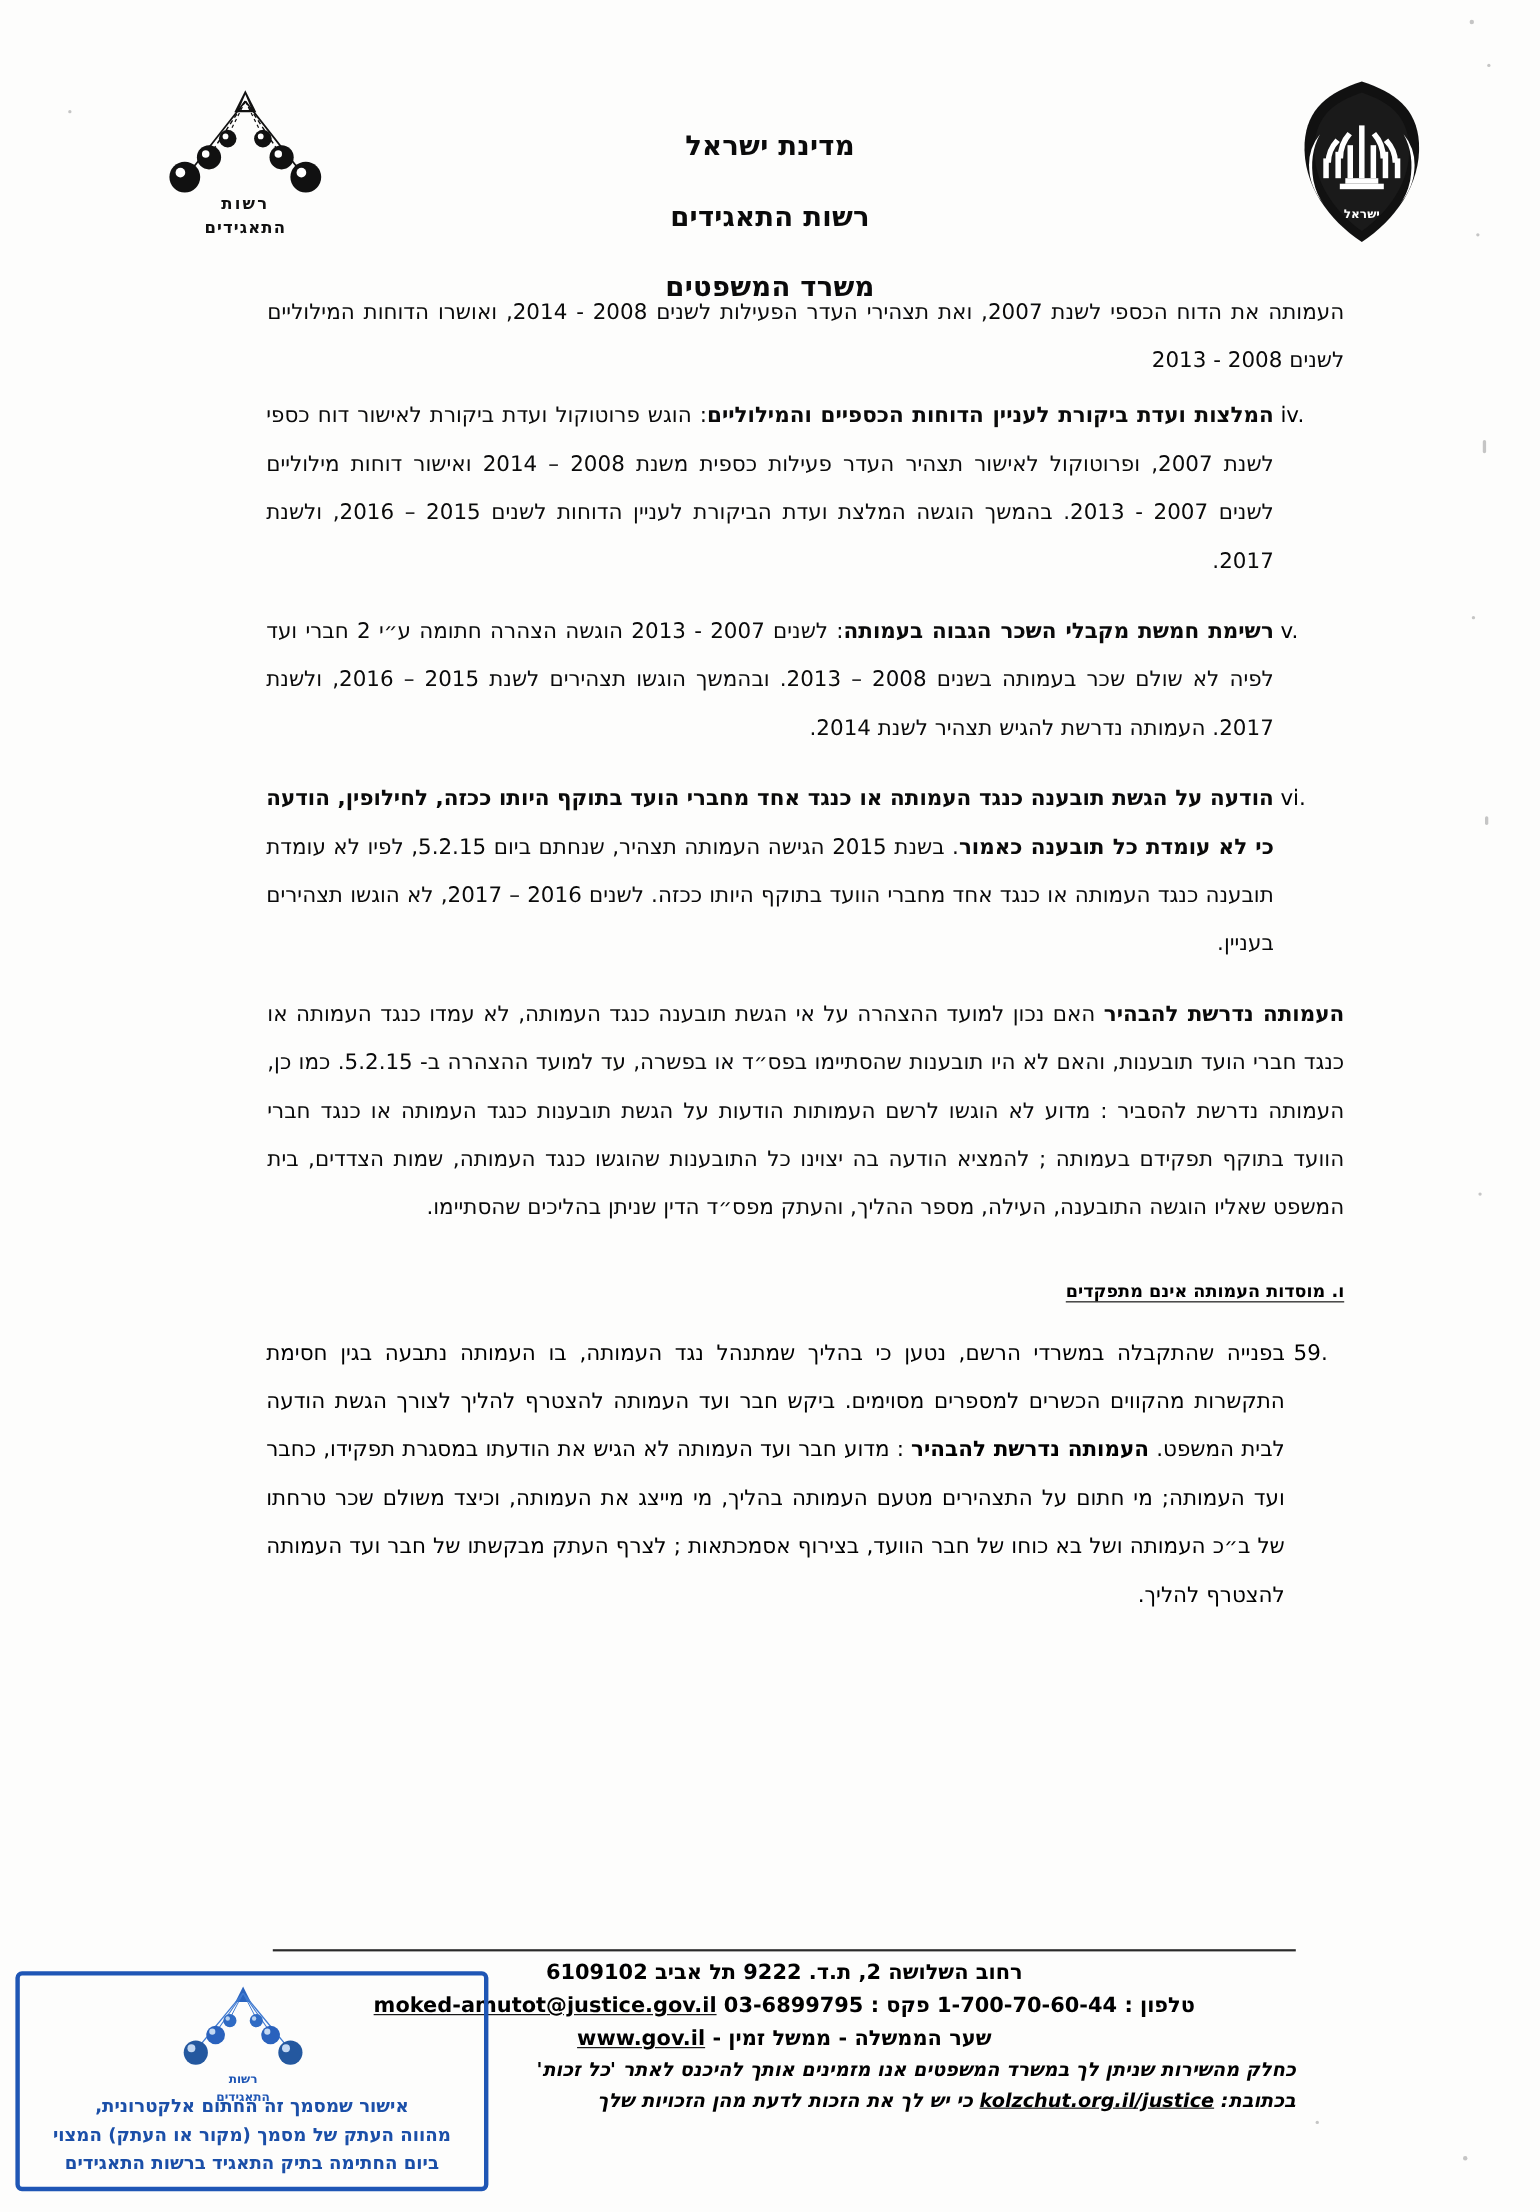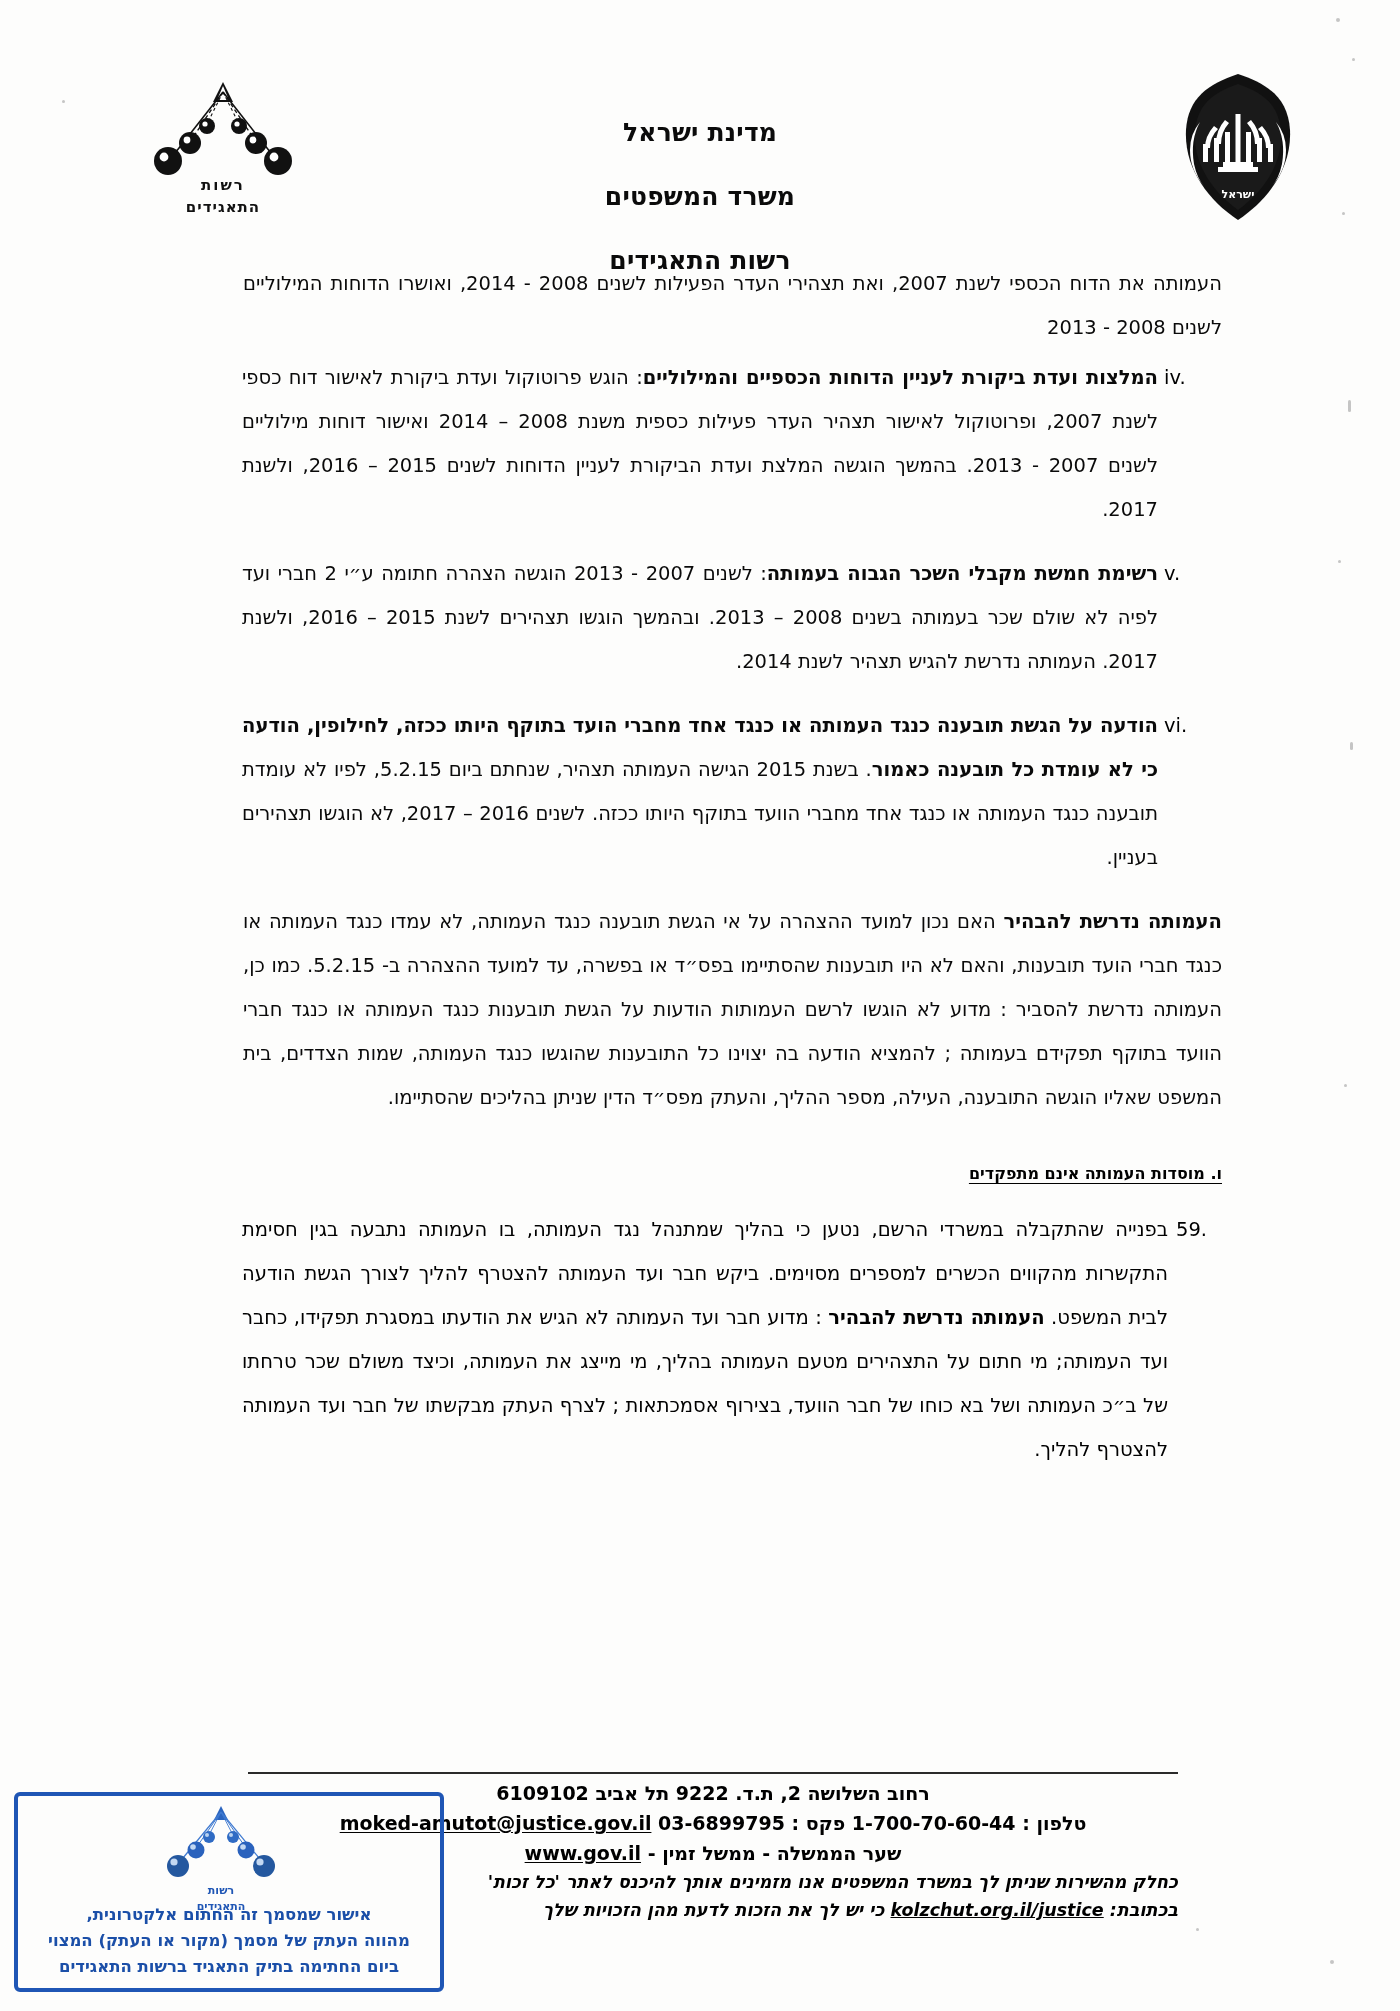--- a/index.html
+++ b/index.html
@@ -278,22 +278,22 @@
           <circle cx="36" cy="81" r="4.4" fill="#fff"></circle>
         <circle cx="150" cy="85" r="14" fill="#111"></circle>
           <circle cx="146" cy="81" r="4.4" fill="#fff"></circle>
       </svg>
       <div class="logo-word w1">רשות</div>
       <div class="logo-word w2">התאגידים</div>
     </div>
 
     <div class="ministry-title">
       <div>מדינת ישראל</div>
+      <div>רשות התאגידים</div>
       <div>משרד המשפטים</div>
-      <div>רשות התאגידים</div>
     </div>
 
     <div class="state-emblem">
       <svg width="120" height="150" viewBox="0 0 120 150">
         <path d="M60 2 C30 12 10 26 8 58 C6 96 30 128 60 148 C90 128 114 96 112 58 C110 26 90 12 60 2 Z" fill="#111"></path>
         <path d="M60 12 C34 21 19 33 17 60 C15 93 36 121 60 138 C84 121 105 93 103 60 C101 33 86 21 60 12 Z" fill="#1a1a1a"></path>
         <g fill="#fff">
           <rect x="57.5" y="42" width="5" height="48"></rect>
           <rect x="45" y="90" width="30" height="5"></rect>
           <rect x="40" y="95" width="40" height="5"></rect>

